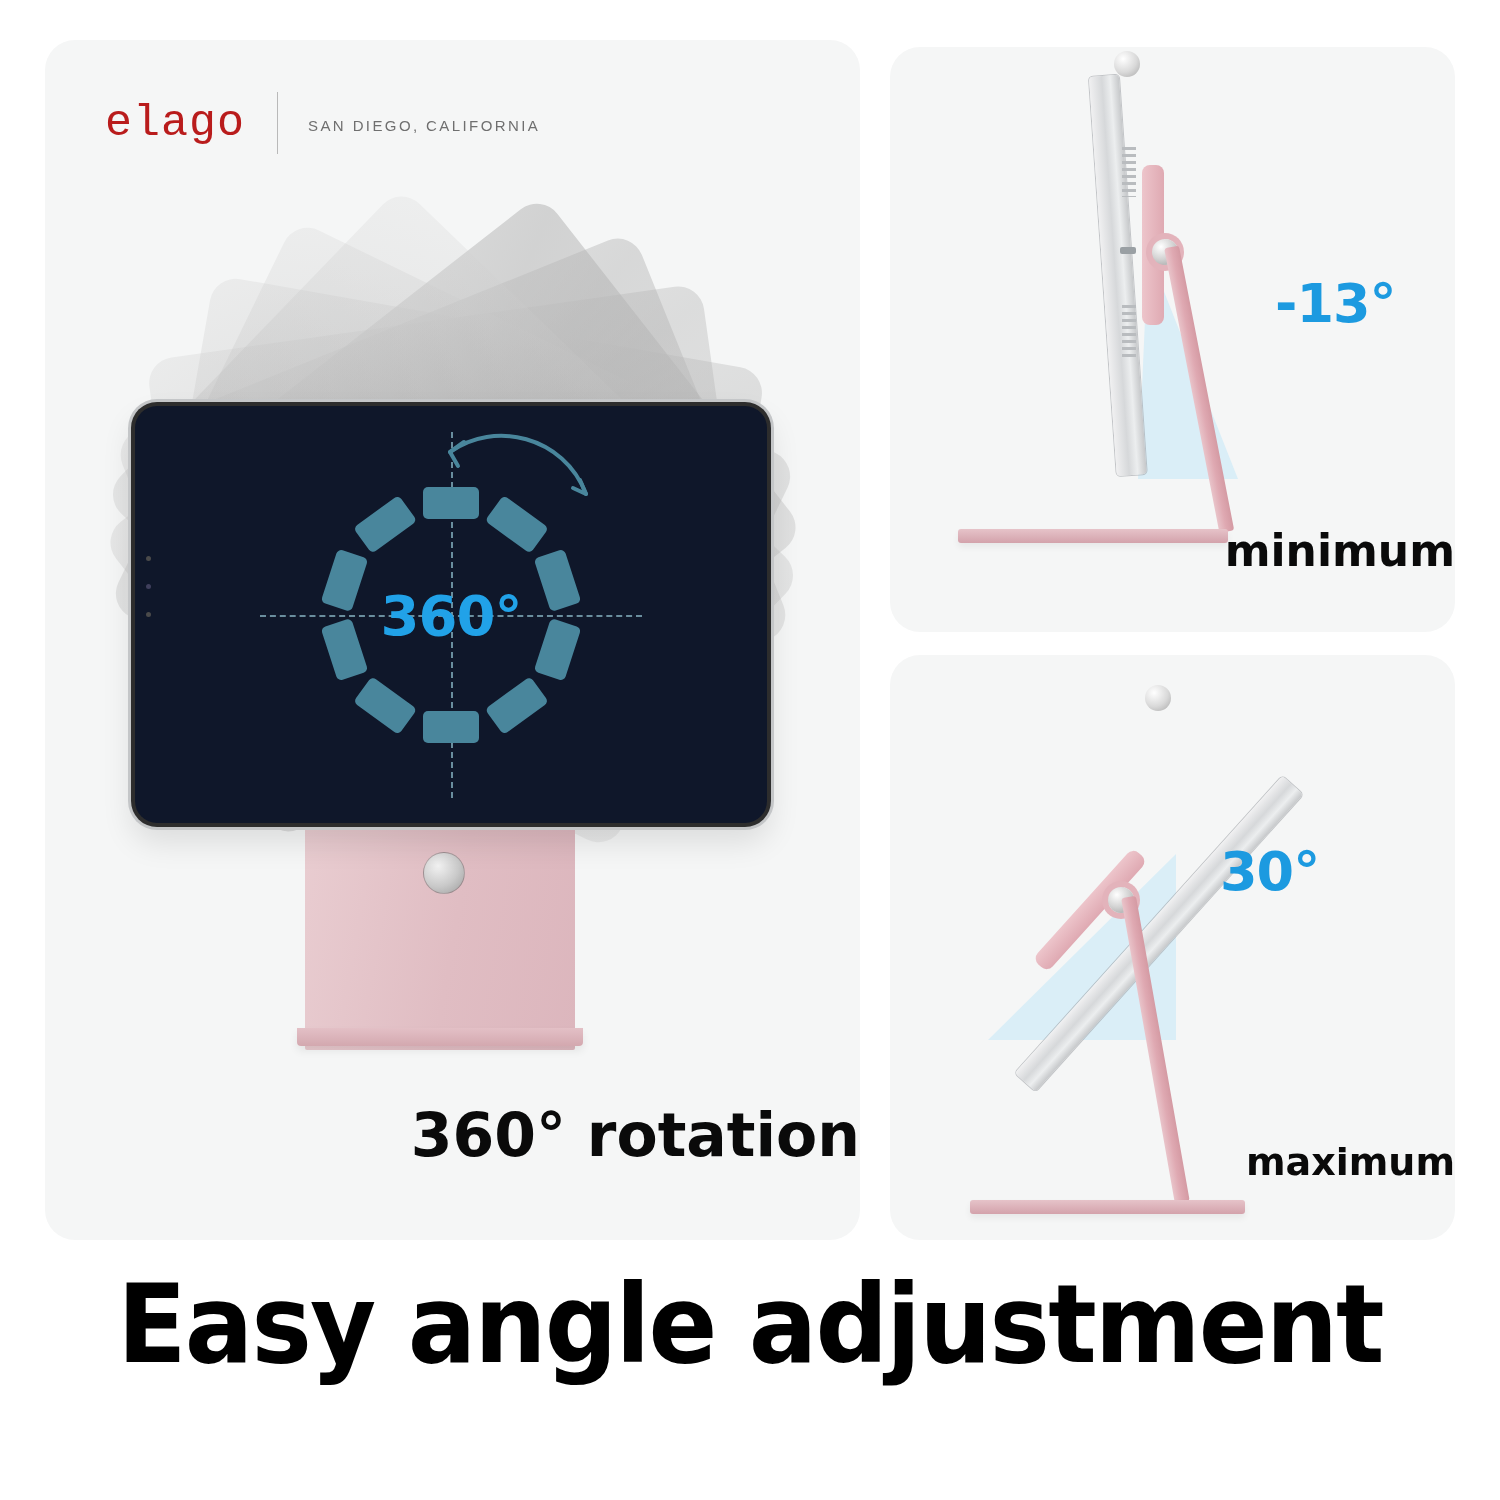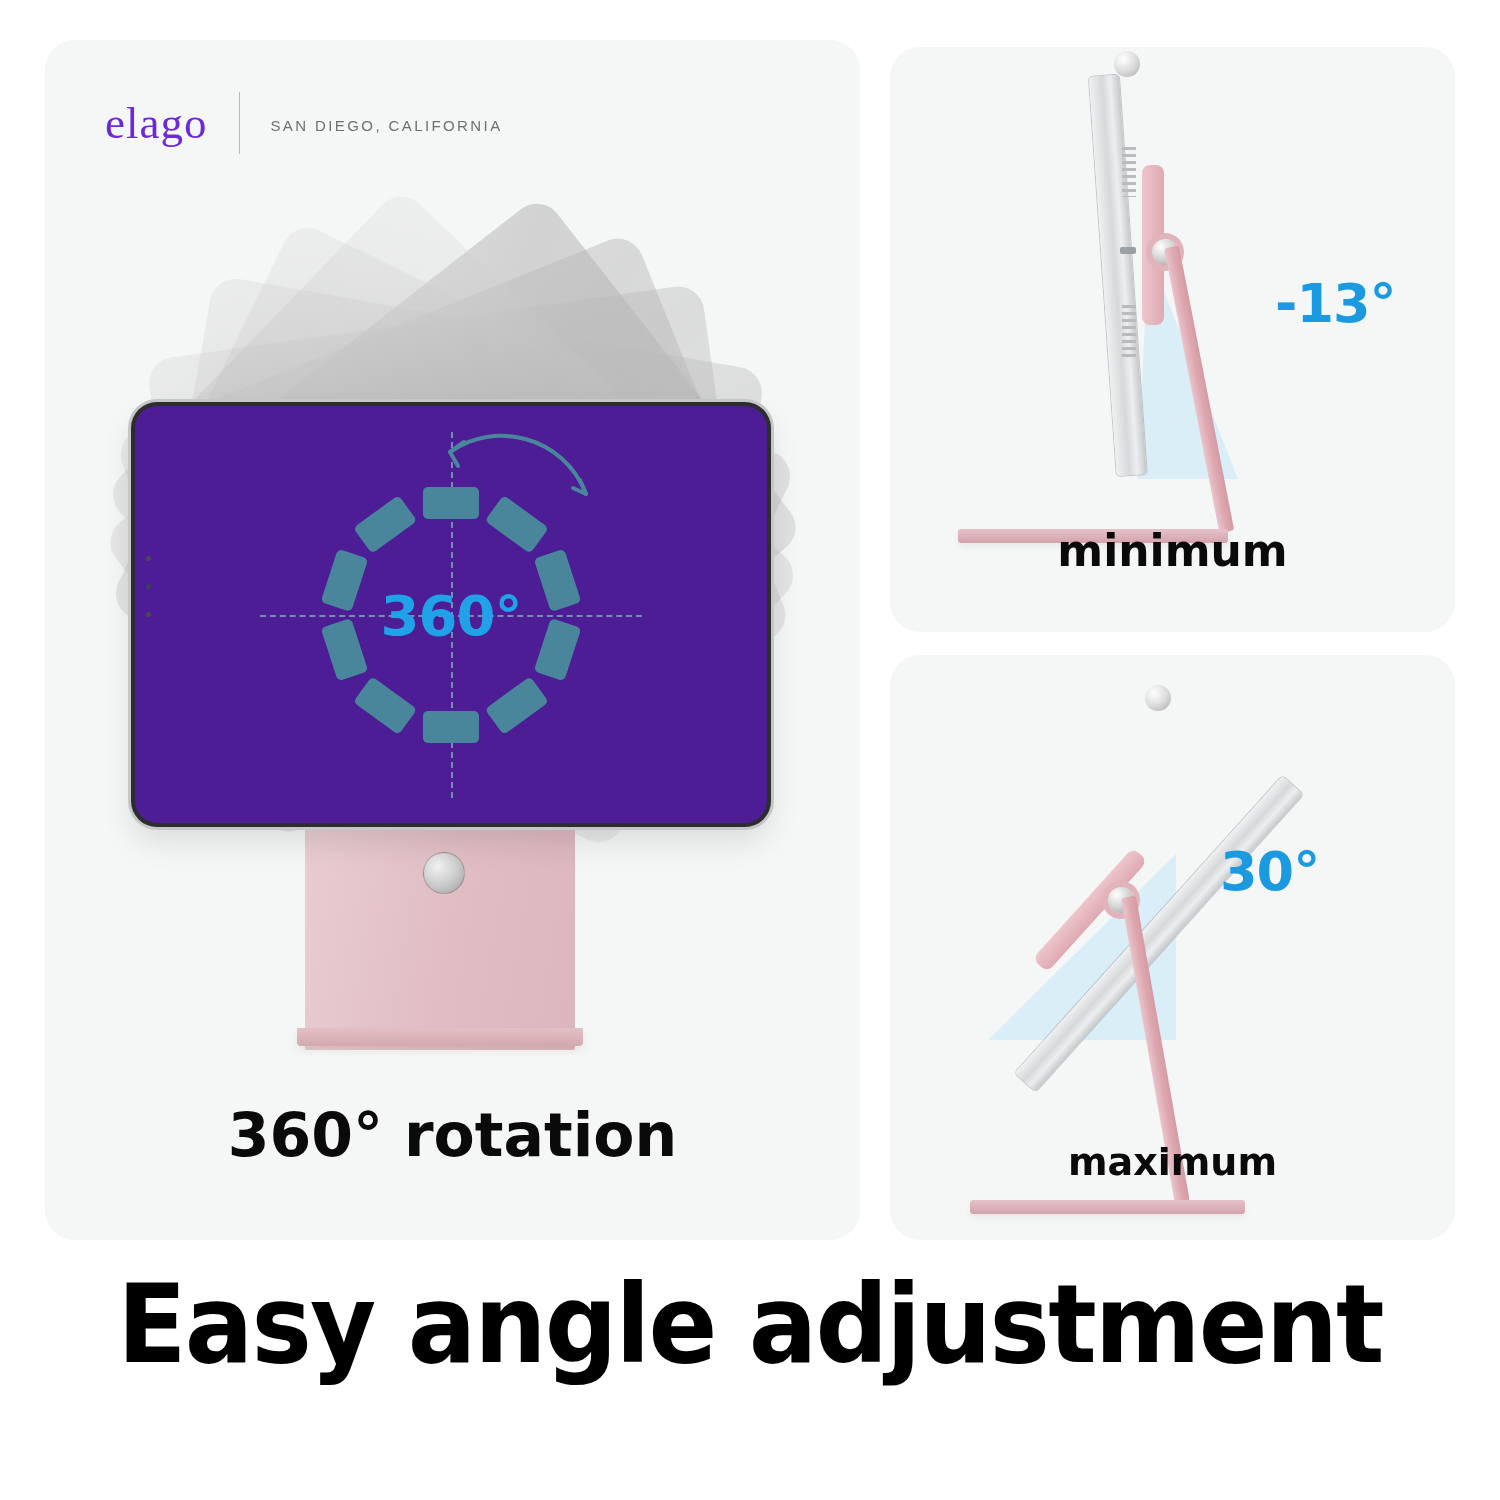--- a/index.html
+++ b/index.html
@@ -28,25 +28,25 @@
   
   #brand {
     position: absolute;
     left: 105px;
     top: 88px;
     display: flex;
     align-items: center;
     height: 70px;
   }
   #brand-logo {
-    font-family: Liberation Serif, serif;
+    font-family: Liberation Mono, monospace;
     font-size: 45px;
     font-weight: 400;
     letter-spacing: 1px;
-    color: #6d28d9;
+    color: #b91c1c;
     line-height: 1;
   }
   #brand-divider {
     width: 1px;
     height: 62px;
     background: #b9b9b9;
     margin: 0 30px 0 32px;
   }
   #brand-tagwrap { display: flex; flex-direction: column; }
   #brand-tagline {
@@ -136,21 +136,21 @@
     background: #2d2d2d;
     padding: 4px;
     box-sizing: border-box;
     box-shadow: 0 0 0 3px #c4c6c8, 0 16px 30px rgba(0,0,0,0.10);
   }
   #tablet-screen {
     position: relative;
     width: 100%;
     height: 100%;
     border-radius: 22px;
-    background: #4c1d95;
+    background: #0f172a;
     overflow: hidden;
   }
   .bezel-dot {
     position: absolute;
     left: 11px;
     width: 5px;
     height: 5px;
     border-radius: 50%;
     background: #4a4a4a;
   }
@@ -273,21 +273,21 @@
     color: #1c9ae0;
     letter-spacing: -1px;
   }
 
   
   .caption {
     position: absolute;
     font-family: "DejaVu Sans", sans-serif;
     font-weight: bold;
     color: #0a0a0a;
-    text-align: center;
+    text-align: right;
   }
   #caption-rotation { left: 45px; top: 1100px; width: 815px; font-size: 60px; }
   #caption-min      { left: 890px; top: 525px;  width: 565px; font-size: 44px; }
   #caption-max      { left: 890px; top: 1140px; width: 565px; font-size: 38px; }
 
   #headline {
     position: absolute;
     left: 0;
     top: 1262px;
     width: 1500px;

